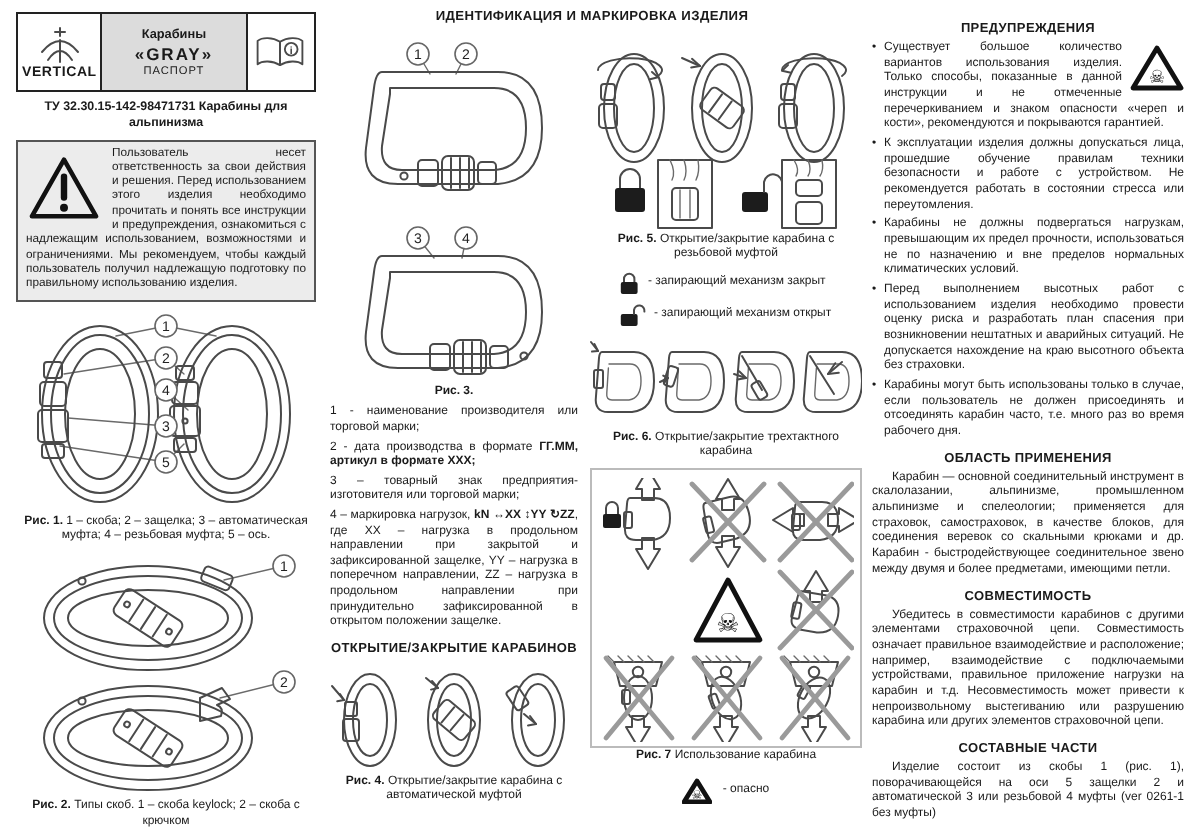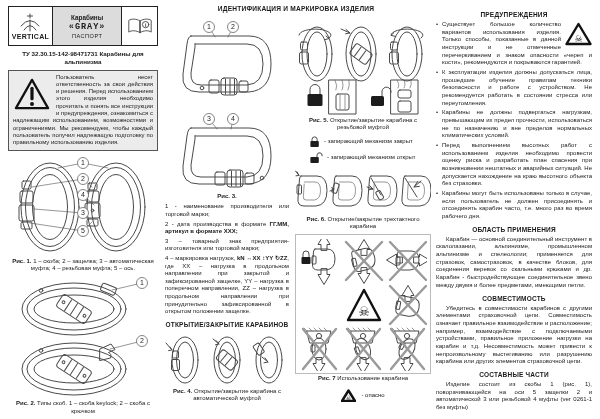--- a/index.html
+++ b/index.html
@@ -12,21 +12,21 @@
   .col4{left:436px;width:156px;}
   .midtitle{position:absolute;left:163px;top:5px;width:266px;font-size:6.6px;font-weight:bold;
             text-align:center;letter-spacing:.2px;}
   
   .hdr{display:flex;border:1px solid #222;height:38px;}
   .hcell{display:flex;flex-direction:column;align-items:center;justify-content:center;}
   .logocell{width:47px;border-right:1px solid #222;}
   .brand{font-size:7px;font-weight:bold;letter-spacing:.3px;margin-top:1px;}
   .titlebox{flex:1;background:#dcdcdc;border-right:1px solid #222;}
   .t1{font-size:6.4px;font-weight:bold;}
-  .t2{font-family:Liberation Mono, monospace;font-size:8.5px;font-weight:bold;letter-spacing:1px;margin:1px 16px;}
+  .t2{font-family:Liberation Sans, sans-serif;font-size:8.5px;font-weight:bold;letter-spacing:1px;margin:1px 16px;}
   .t3{font-size:5.6px;letter-spacing:.5px;}
   .bookcell{width:38px;}
   .tu{font-size:6.2px;font-weight:bold;text-align:center;line-height:1.25;margin:4px 2px;}
   .warnbox{border:1px solid #555;background:#ececec;padding:3px 4px;font-size:5.9px;
            line-height:1.24;text-align:justify;}
   .wtri{float:left;margin:3px 5px 1px 0;}
   
   .fig{display:block;margin:2px auto 0;}
   .cap{font-size:6px;text-align:center;line-height:1.22;margin:1px 2px 3px;}
   .leg{font-size:6px;text-align:justify;line-height:1.27;margin:0 0 2px;}

